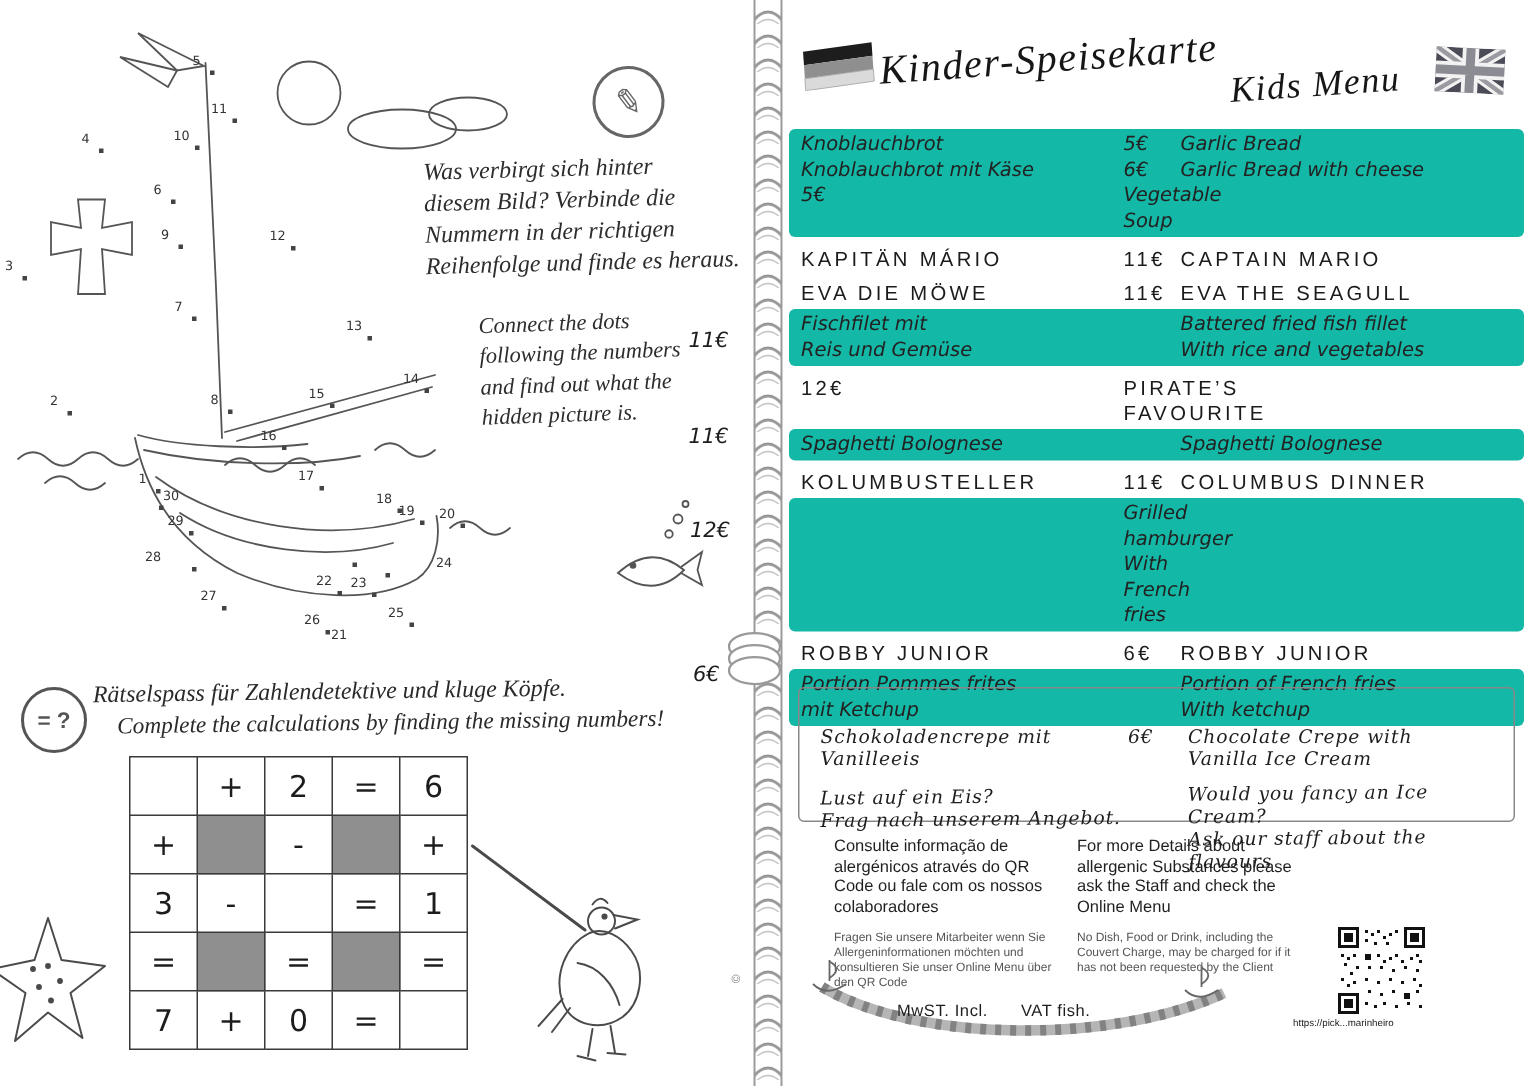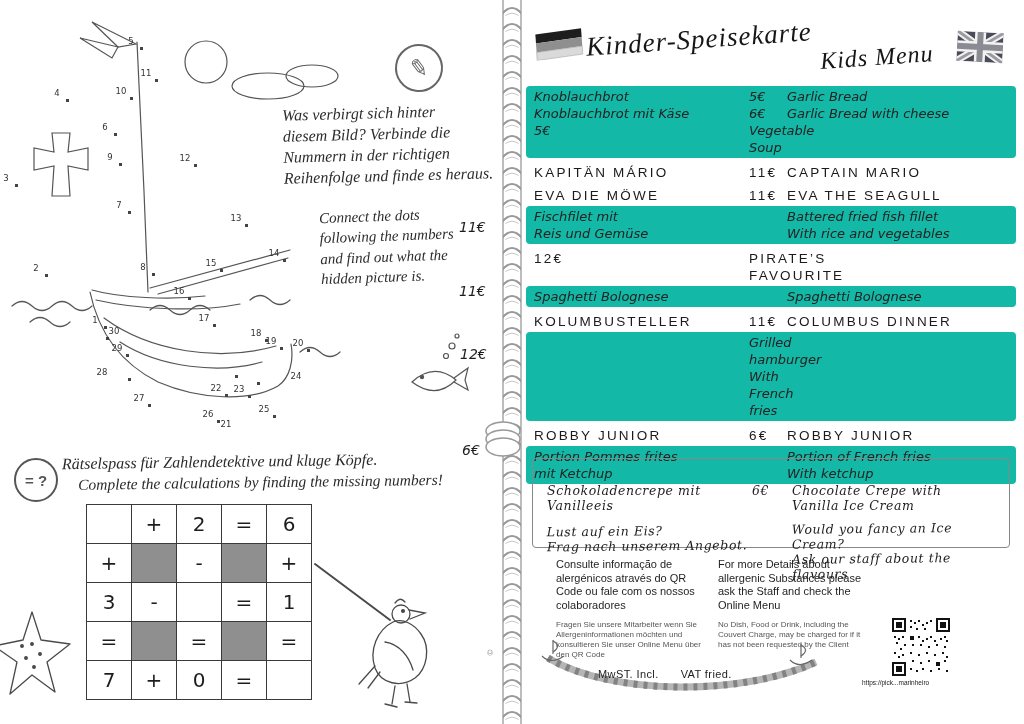--- a/index.html
+++ b/index.html
@@ -478,16 +478,16 @@
       <path d="M21,2 V16"></path>
       <path d="M21,3 q9,5 0,11"></path>
     </g>
     <g fill="none" stroke="#666" stroke-width="1.2">
       <path d="M258,22 q9,9 22,0"></path>
       <path d="M269,6 V20"></path>
       <path d="M269,7 q9,5 0,11"></path>
     </g>
   </svg>
   <div class="abs vat-note">
-    <span>MwST. Incl.</span><span>VAT fried.</span>
+    <span>MwST. Incl.</span><span>VAT fish.</span>
   </div>
 
 </div>
 
 </body></html>

